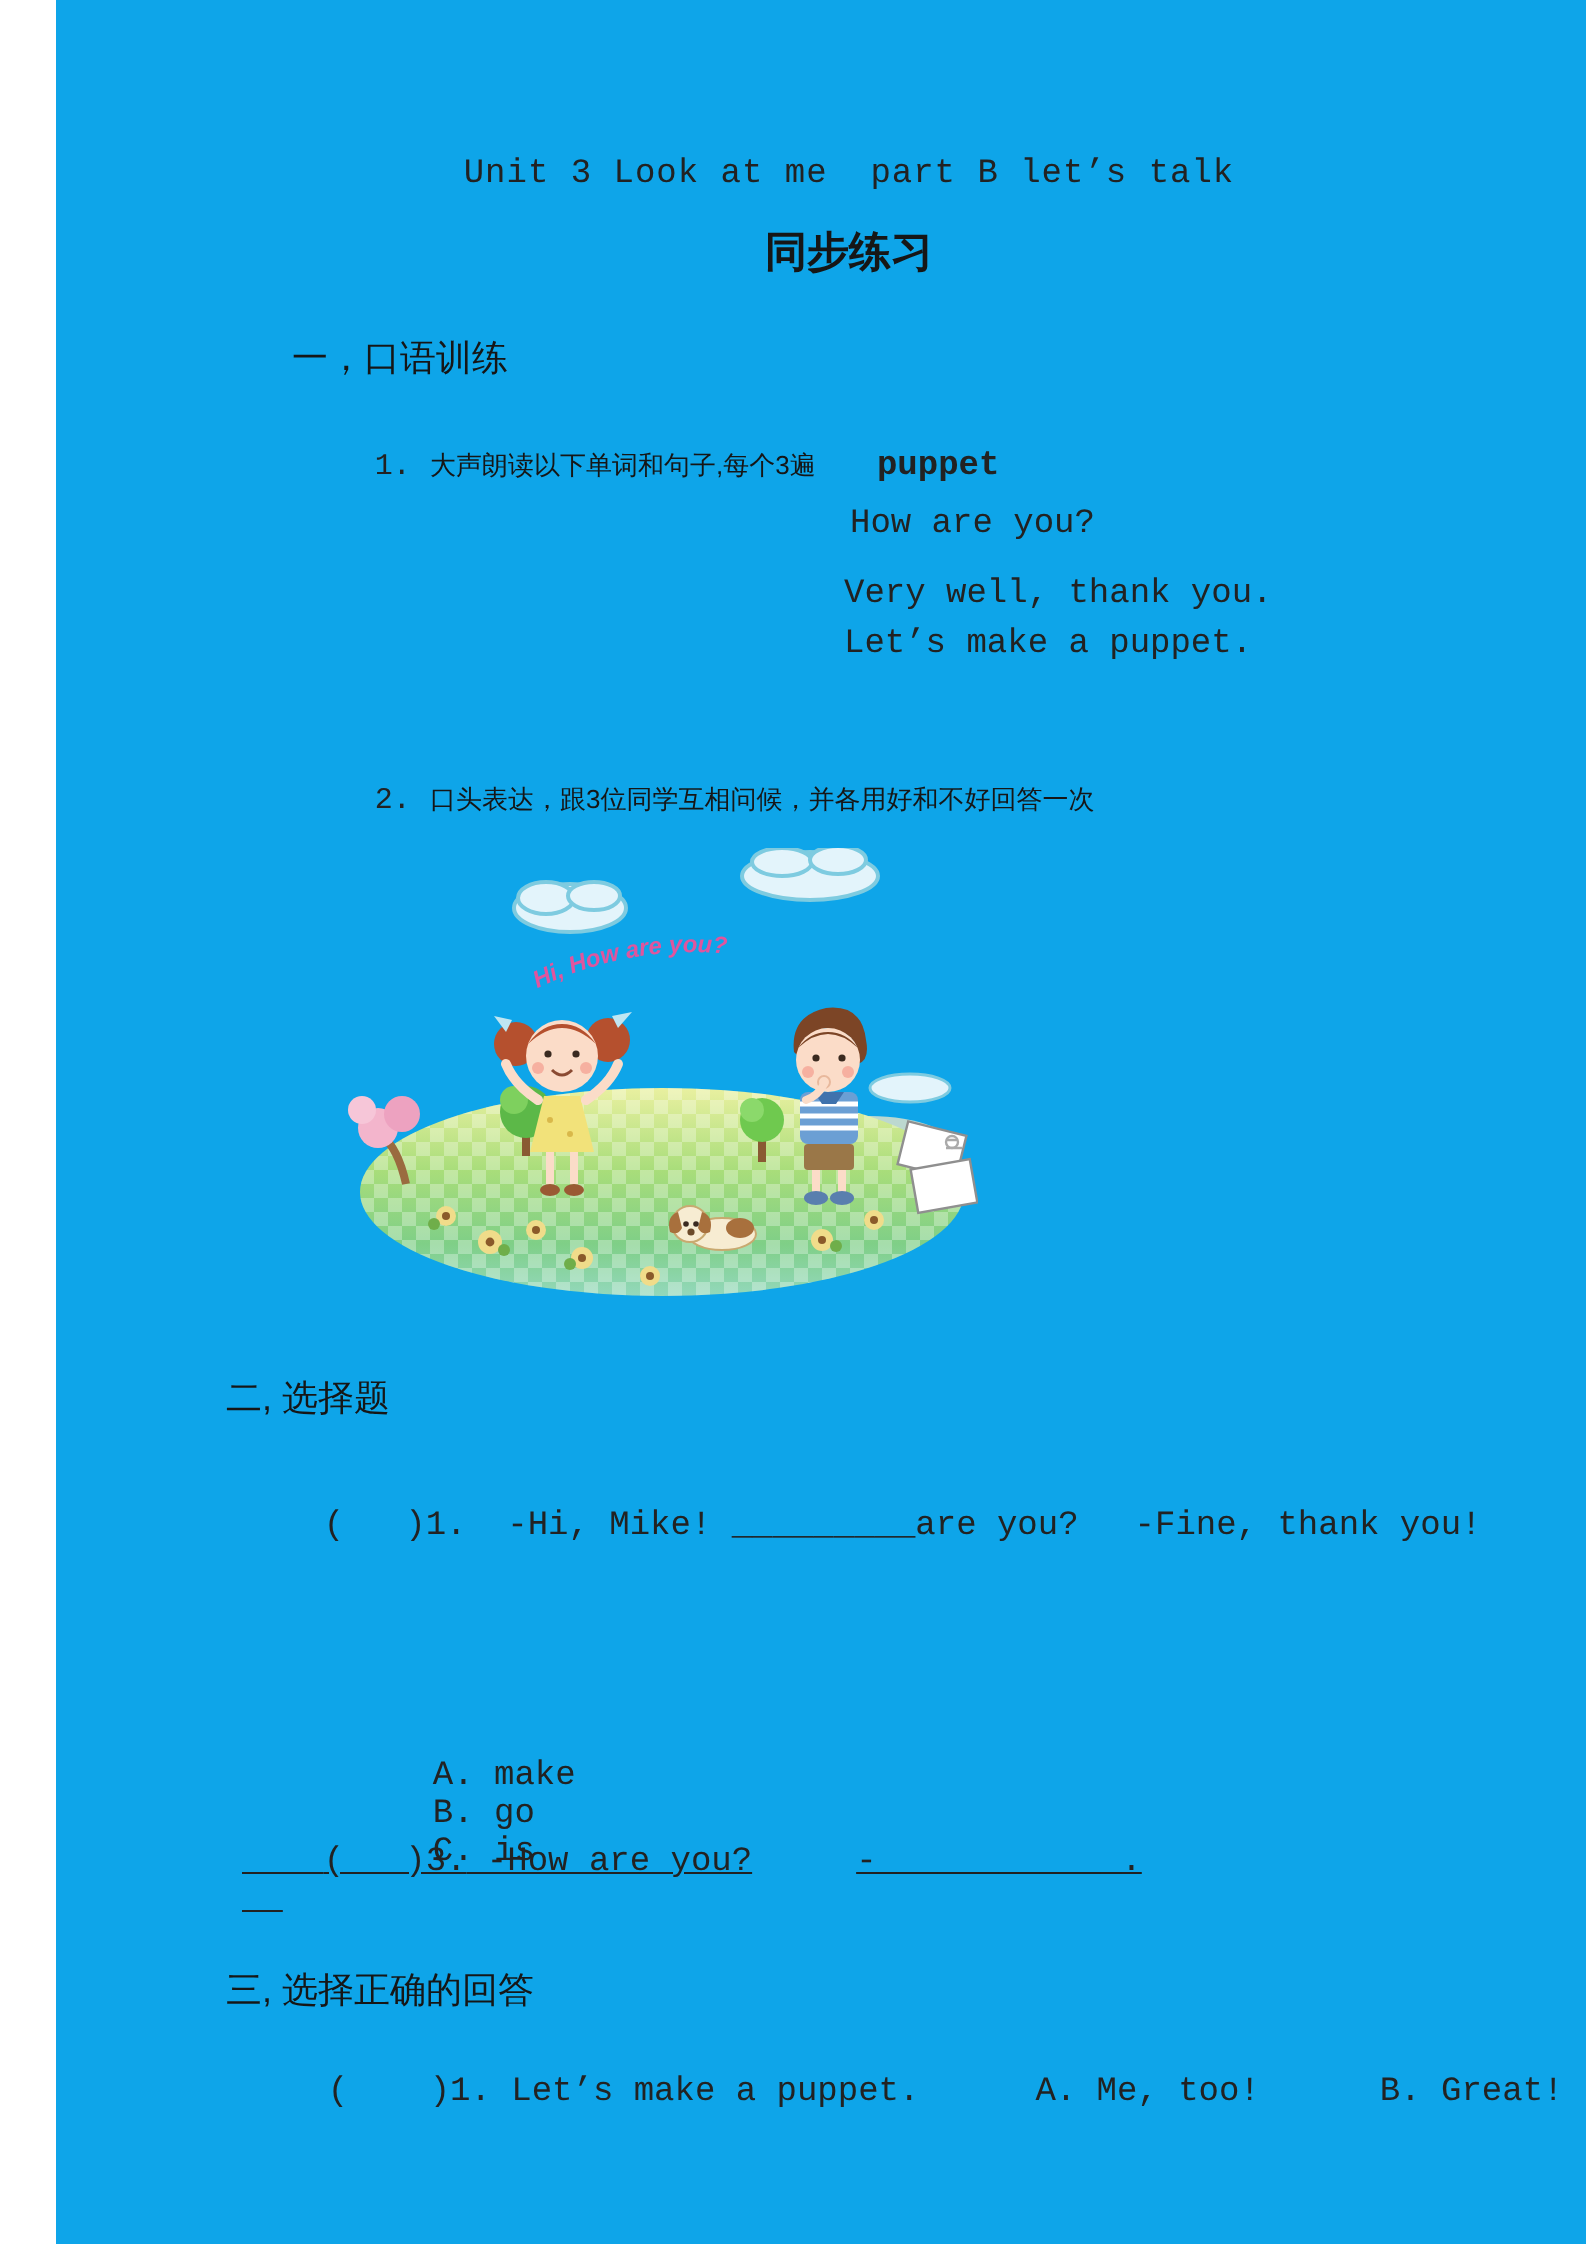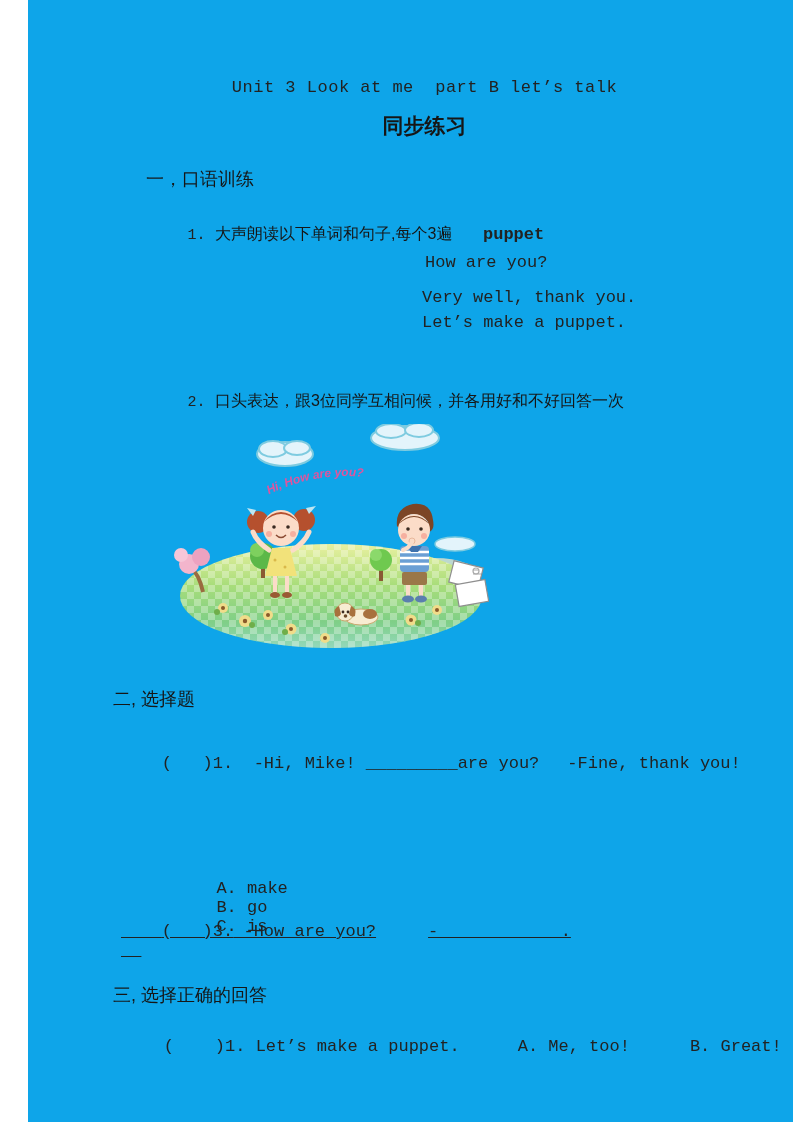--- a/index.html
+++ b/index.html
@@ -23,21 +23,21 @@
   .subtitle-line {
     top:112px; left:0; width:100%;
     text-align:center;
     font-family:"Liberation Sans", sans-serif;
     font-weight:bold; font-size:21px; color:#161616;
   }
   .cjk-bold { font-family:"Liberation Sans", sans-serif; font-weight:normal; color:#161616; }
   .heading  { font-size:18px; }
   .mono     { font-family:"Liberation Mono", monospace; font-weight:bold; }
   .qnum     { font-size:15px; color:#222; }
-  .item-line { font-size:16px; }
+  .item-line { font-size:13px; }
   .eng-line  { font-size:17px; color:#222; }
   .q-line    { font-size:17px; color:#222; }
   .opt-row span { display:inline-block; font-size:17px; color:#222; white-space:pre; }
   .example-box {
     position:absolute;
     left:448px; top:455px; width:224px; height:176px;
     border:2px solid #000;
     background:#fff;
     padding:13px 12px 10px 14px;
   }

